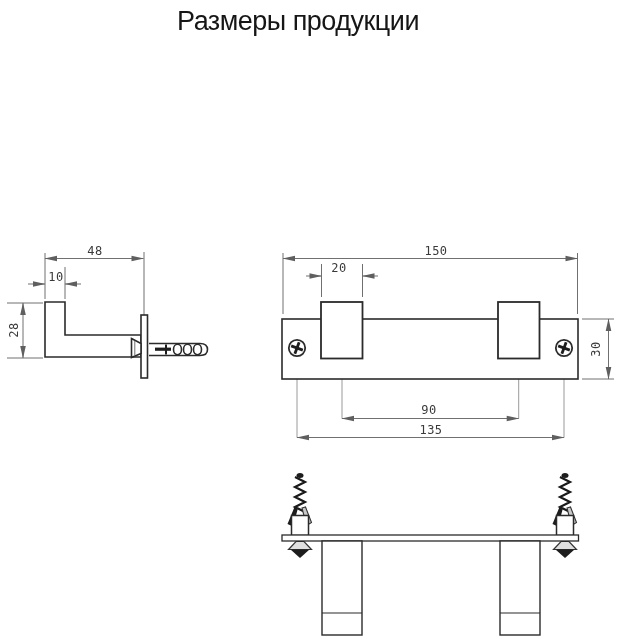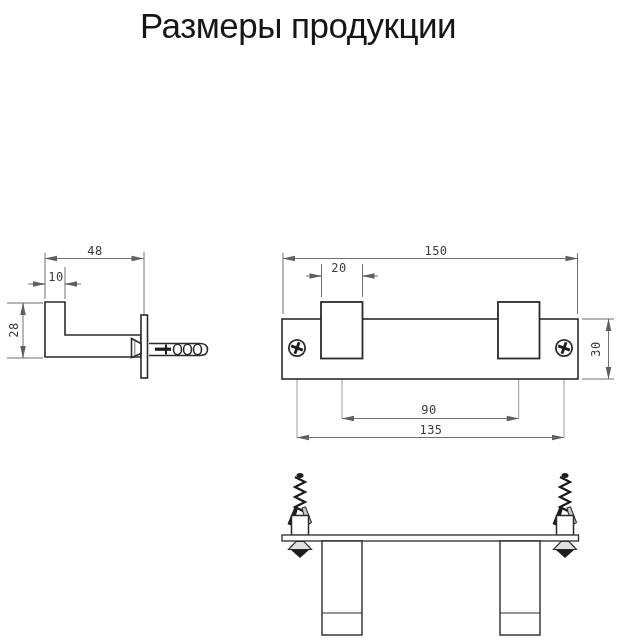--- a/index.html
+++ b/index.html
@@ -4,21 +4,21 @@
 <style>
   html,body{margin:0;padding:0;}
   body{
     width:621px;height:640px;background:var(--background,#fff);
     font-family:"Liberation Sans", sans-serif;
     position:relative;overflow:hidden;
   }
   .canvas{position:absolute;inset:0;}
   .title{
     position:absolute;top:6px;left:0;width:596px;text-align:center;
-    font-size:35px;font-weight:500;letter-spacing:-0.5px;color:#161616;
+    font-size:27px;font-weight:500;letter-spacing:-0.5px;color:#161616;
   }
   svg{position:absolute;left:0;top:0;}
   .obj{stroke:var(--object-line,#2b2b2b);stroke-width:1.6;fill:#fff;}
   .objn{stroke:var(--object-line,#2b2b2b);stroke-width:1.6;fill:none;}
   .obj2{stroke:var(--object-line,#2b2b2b);stroke-width:1.8;fill:#fff;}
   .thin{stroke:var(--dimension-line,#707070);stroke-width:1;fill:none;}
   .lead{stroke:#9a9a9a;stroke-width:1;fill:none;}
   .darkfill{fill:#1d1d1d;stroke:none;}
   .dimtext{
     font-family:"DejaVu Sans Mono", monospace;

